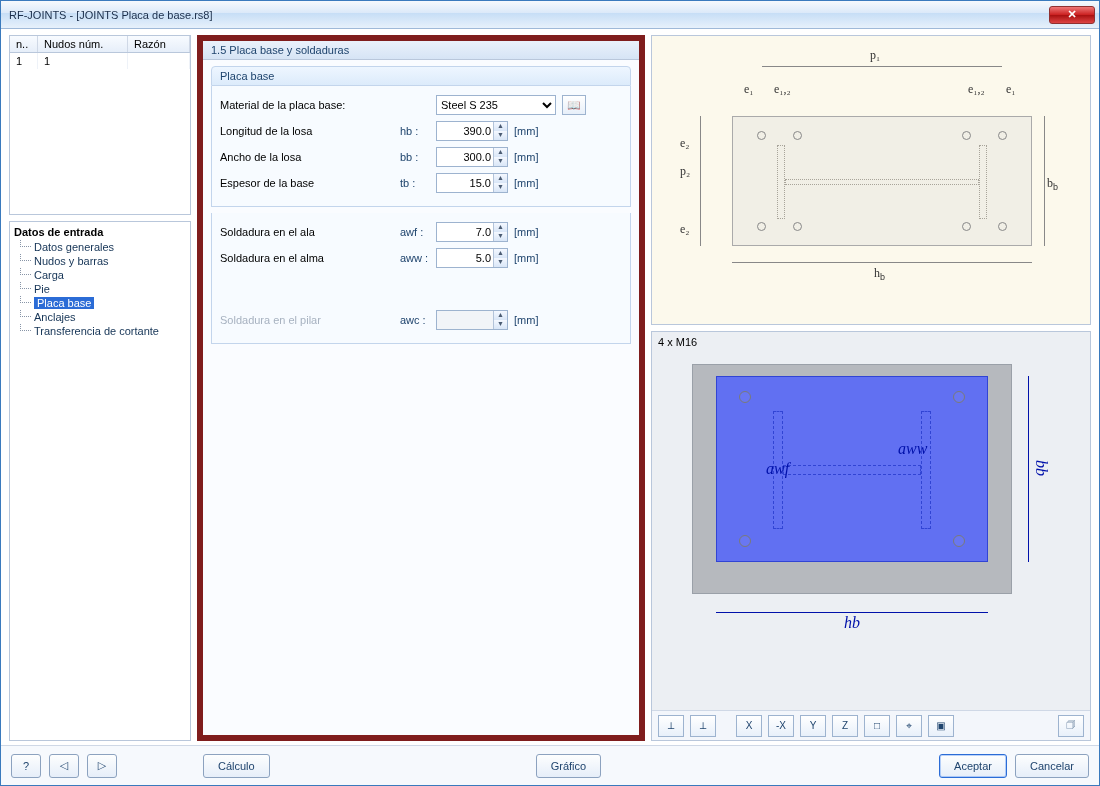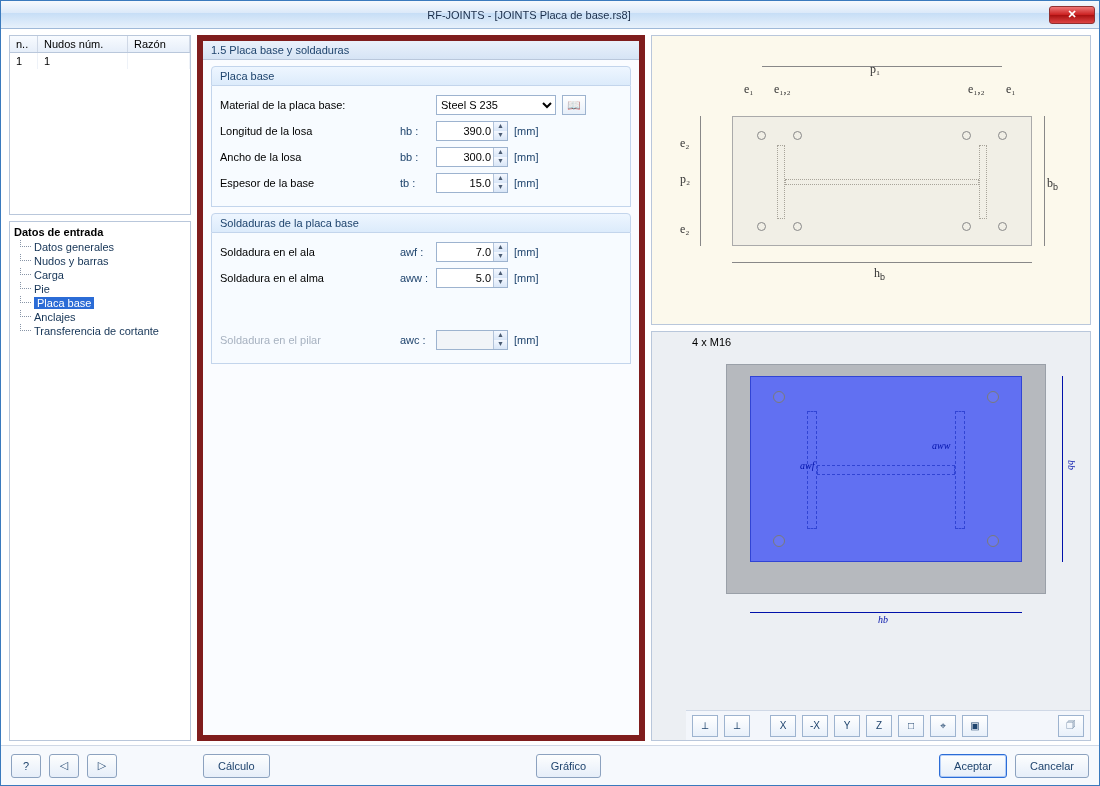--- a/index.html
+++ b/index.html
@@ -1,18 +1,18 @@
 <!DOCTYPE html>
 <html><head>
 <meta charset="utf-8">
 <style>
   * { box-sizing: border-box; font-family: "Segoe UI", Tahoma, sans-serif; font-size: 11px; }
   body { margin: 0; background: #fff; }
   .window { width: 1100px; height: 786px; border: 1px solid #3a7abd; background: #fff; display: flex; flex-direction: column; }
-  .titlebar { height: 28px; background: linear-gradient(#f6f9fd,#dbe9f9 45%,#c7def6 46%,#e7f1fb); border-bottom: 1px solid #9fb9d8; display: flex; align-items: center; padding: 0 0 0 8px; color: #1b2e4a; text-align: center; }
+  .titlebar { height: 28px; background: linear-gradient(#f6f9fd,#dbe9f9 45%,#c7def6 46%,#e7f1fb); border-bottom: 1px solid #9fb9d8; display: flex; align-items: center; padding: 0 0 0 8px; color: #1b2e4a; }
   .titlebar .title-text { flex: 1; }
   .titlebar .close { width: 46px; height: 18px; margin-right: 4px; border-radius: 3px; background: linear-gradient(#e77,#c22 48%,#a11 52%,#d44); color:#fff; display:flex; align-items:center; justify-content:center; border:1px solid #903030; font-weight:bold; }
   .menubar { height: 22px; display:flex; align-items:center; gap: 14px; padding: 0 8px; border-bottom: 1px solid #cfd8e6; background:#eef3fb; }
   .menubar span { color:#143355; cursor:default; }
   .main { flex:1; display:flex; padding: 6px 8px 4px 8px; gap:6px; min-height:0; }
   .leftcol { width: 182px; display:flex; flex-direction:column; gap:6px; }
   .grid { border:1px solid #b9c7db; background:#fff; height: 180px; }
   .grid-header { display:flex; background:linear-gradient(#f8fbff,#e6eef9); border-bottom:1px solid #b9c7db; }
   .grid-header div { padding:2px 6px; border-right:1px solid #cfd8e6; }
   .gh1{width:28px;} .gh2{width:90px;} .gh3{flex:1; border-right:none;}
@@ -36,29 +36,29 @@
   .frow .unit { margin-left:6px; color:#20456e; }
   .spin { position:relative; display:inline-block; }
   .spin .arrows { position:absolute; right:1px; top:1px; width:14px; height:18px; display:flex; flex-direction:column; }
   .spin .arrows span { flex:1; background:linear-gradient(#f4f8ff,#d9e6f7); border-left:1px solid #b3c3d9; font-size:7px; line-height:8px; text-align:center; color:#4a5b72; }
   .frow.disabled { color:#a7b2c0;margin-top:36px; }
   .frow.disabled input.num { background:#f1f4f8; color:#c0c8d2; }
   select.combo { width:120px; height:20px; border:1px solid #9db3cf; background:#fff; }
   .icon-btn { width:24px; height:20px; border:1px solid #9db3cf; background:linear-gradient(#fff,#e7eff9); margin-left:6px; display:inline-flex; align-items:center; justify-content:center; }
   .rightcol { width:440px; display:flex; flex-direction:column; gap:6px; }
   .diagram { border:1px solid #b9c7db; background:#fcf9ec; height:290px; padding:14px 14px 8px 20px; position:relative; }
-  .preview { border:1px solid #b9c7db; background:#eceff3; flex:1; display:flex; flex-direction:column;padding-left:34px; }
+  .preview { border:1px solid #b9c7db; background:#eceff3; flex:1; display:flex; flex-direction:column; }
   .preview .canvas { flex:1; position:relative; }
   .preview-label { position:absolute; left:6px; top:4px; color:#000; }
   .plate3d { position:absolute; left:40px; top:32px; width:320px; height:230px; background:#b6b9be; border:1px solid #9aa0a8; }
   .plate-top { position:absolute; left:24px; top:12px; width:272px; height:186px; background:#5d6df5; opacity:0.95; border:1px solid #2a3ed6; }
   .bolt { width:12px; height:12px; border:1px solid #777; border-radius:50%; position:absolute; background:rgba(255,255,255,0.05); }
   .dimline { position:absolute; border-top:1px solid #0011aa; height:0; }
   .dimline.v { border-top:none; border-left:1px solid #0011aa; width:0; }
-  .dimtext { position:absolute; color:#0011aa; font-family: "Times New Roman", serif; font-style:italic; font-size:10px; }
+  .dimtext { position:absolute; color:#0011aa; font-family: "Times New Roman", serif; font-style:italic; font-size:16px; }
   .dashrect { position:absolute; border:1px dashed #2a3ed6; }
   .toolbar-bot { height:30px; display:flex; align-items:center; padding:3px 6px; gap:6px; border-top:1px solid #cfd8e6; background:#f3f6fb; }
   .tb-btn { width:26px; height:22px; border:1px solid #9db3cf; background:linear-gradient(#fff,#e8f0fa); display:inline-flex; align-items:center; justify-content:center; font-size:10px; color:#20456e; }
   .footer { height:40px; border-top:1px solid #cfd8e6; display:flex; align-items:center; padding:0 10px; gap:8px; background:#f6f9fd; }
   .btn { height:24px; padding:0 14px; border:1px solid #8ca2bf; background:linear-gradient(#fdfefe,#e6eef9); border-radius:3px; color:#20456e; }
   .btn.primary { border-color:#2b6cd6; box-shadow: inset 0 0 0 1px rgba(60,130,240,.35); }
   .spacer { flex:1; }
   
   .schem-plate { position:absolute; left:80px; top:80px; width:300px; height:130px; background:#f1efe6; border:1px solid #aaa; }
   .schem-hole{ width:9px; height:9px; border:1px solid #888; border-radius:50%; position:absolute; }
@@ -144,21 +144,20 @@
             <span class="spin"><input class="num" value="15.0" style=""><span class="arrows">
                   <span>▲</span>
                   <span>▼</span>
                 </span></span>
             <span class="unit">[mm]</span>
           </div>
         </div>
       </div>
 
       <div class="group">
-        <div class="ghead">Soldaduras de la placa base</div>
         <div class="gbody">
           <div class="frow">
             <div class="flabel">Soldadura en el ala</div>
             <div class="sym">awf :</div>
             <span class="spin"><input class="num" value="7.0" style=""><span class="arrows">
                   <span>▲</span>
                   <span>▼</span>
                 </span></span>
             <span class="unit">[mm]</span>
           </div>
@@ -192,27 +191,27 @@
           <div class="schem-hole" style="right:60px; top:14px"></div>
           <div class="schem-hole" style="right:24px; top:14px"></div>
           <div class="schem-hole" style="left:24px; bottom:14px"></div>
           <div class="schem-hole" style="left:60px; bottom:14px"></div>
           <div class="schem-hole" style="right:60px; bottom:14px"></div>
           <div class="schem-hole" style="right:24px; bottom:14px"></div>
           <div class="schem-h" style="left:44px; top:28px; width:8px; height:74px;"></div>
           <div class="schem-h" style="right:44px; top:28px; width:8px; height:74px;"></div>
           <div class="schem-h" style="left:52px; top:62px; right:52px; height:6px;"></div>
         </div>
-        <span class="dtxt" style="left:218px; top:26px">p₁</span>
+        <span class="dtxt" style="left:218px; top:12px">p₁</span>
         <span class="dtxt" style="left:92px; top:46px">e₁</span>
         <span class="dtxt" style="left:122px; top:46px">e₁,₂</span>
         <span class="dtxt" style="left:316px; top:46px">e₁,₂</span>
         <span class="dtxt" style="left:354px; top:46px">e₁</span>
         <span class="dtxt" style="left:28px; top:100px">e₂</span>
-        <span class="dtxt" style="left:28px; top:136px">p₂</span>
+        <span class="dtxt" style="left:28px; top:128px">p₂</span>
         <span class="dtxt" style="left:28px; top:186px">e₂</span>
         <span class="dtxt" style="left:395px; top:140px">b<sub>b</sub></span>
         <span class="dtxt" style="left:222px; top:230px">h<sub>b</sub></span>
 
         <div class="dml h" style="left:110px; top:30px; width:240px"></div>
         <div class="dml h" style="left:80px; top:226px; width:300px"></div>
         <div class="dml v" style="left:48px; top:80px; height:130px"></div>
         <div class="dml v" style="left:392px; top:80px; height:130px"></div>
       </div>
 

